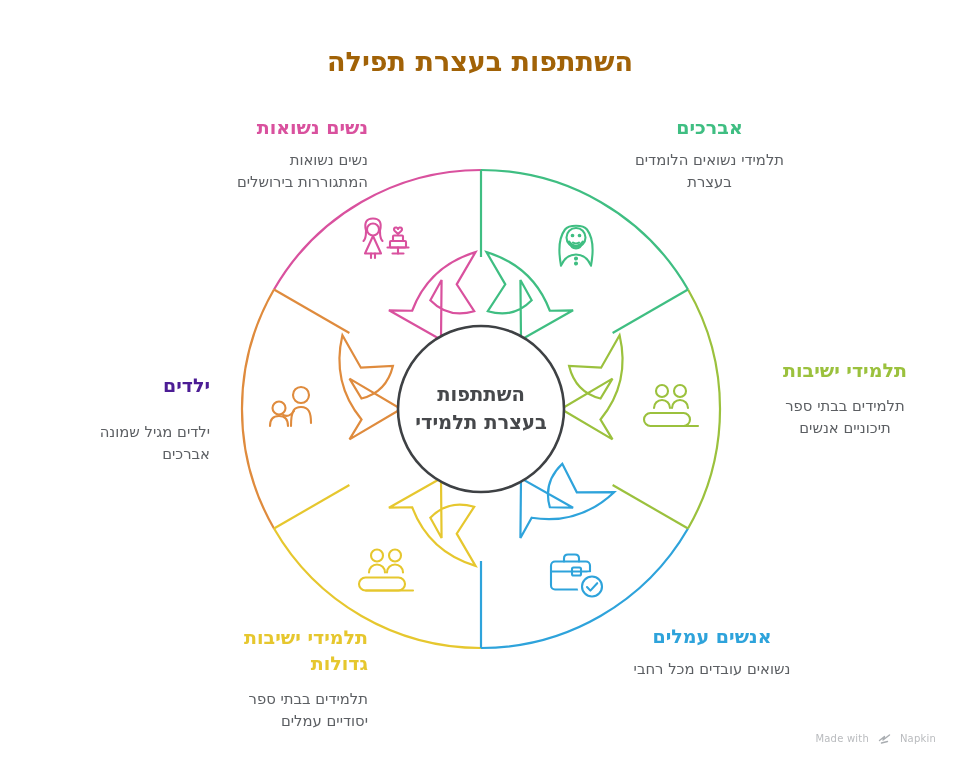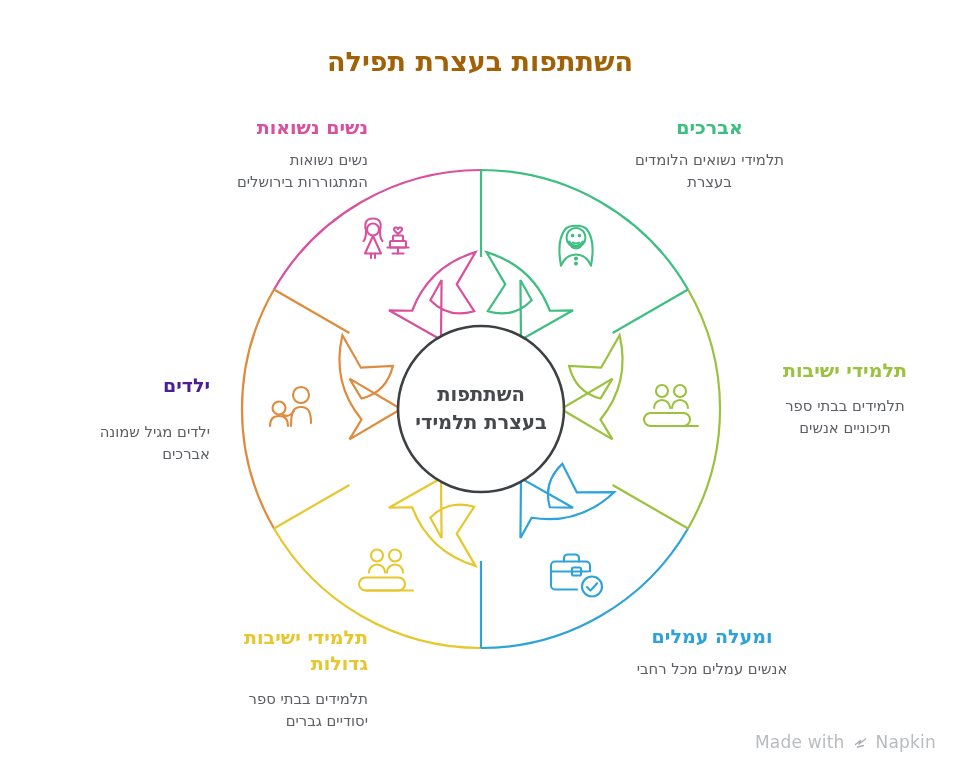--- a/index.html
+++ b/index.html
@@ -18,21 +18,21 @@
   #lbl-gedolot{left:755px;top:357px;width:150px;}
   #lbl-yeladim{left:52px;top:372px;width:158px;}
   #lbl-yeladim .seg-body{margin-top:23px;}
   #lbl-ketanot{left:218px;top:624px;width:150px;}
   #lbl-ketanot .seg-body{margin-top:12px;}
   #lbl-gedolot .seg-body{margin-top:12px;}
   #lbl-amelim{left:602px;top:623px;width:190px;}
   .center-label{position:absolute;left:391px;top:381px;width:180px;text-align:center;
     font-size:19.5px;font-weight:700;line-height:28px;direction:rtl;}
   .footer{position:absolute;right:24px;top:732px;display:flex;align-items:center;gap:9px;
-    font-size:17px;letter-spacing:.2px;text-align:center;}
+    font-size:10px;letter-spacing:.2px;text-align:center;}
   .footer svg{display:block;}
 </style>
 </head>
 <body>
 
 <div class="page">
 
   <svg class="wheel-svg" width="960" height="768" viewBox="0 0 960 768">
     <defs>
       <path id="arrow-shape" d="M 80 0
@@ -157,35 +157,35 @@
       <div>תלמידי ישיבות</div>
     </div>
     <div class="seg-body" style="color: rgb(92, 95, 99);">
       <div>תלמידים בבתי ספר</div>
       <div>תיכוניים אנשים</div>
     </div>
   </div>
 
   <div class="seg-label align-left" id="lbl-amelim">
     <div class="seg-heading" style="color: rgb(46, 163, 219);">
-      <div>ומעלה עמלים</div>
-    </div>
-    <div class="seg-body" style="color: rgb(92, 95, 99);">
-      <div>אנשים עמלים מכל רחבי</div>
+      <div>אנשים עמלים</div>
+    </div>
+    <div class="seg-body" style="color: rgb(92, 95, 99);">
+      <div>נשואים עובדים מכל רחבי</div>
     </div>
   </div>
 
   <div class="seg-label align-right" id="lbl-ketanot">
     <div class="seg-heading" style="color: rgb(230, 199, 46);">
       <div>תלמידי ישיבות</div>
       <div>גדולות</div>
     </div>
     <div class="seg-body" style="color: rgb(92, 95, 99);">
       <div>תלמידים בבתי ספר</div>
-      <div>יסודיים גברים</div>
+      <div>יסודיים עמלים</div>
     </div>
   </div>
 
   <div class="seg-label align-right" id="lbl-yeladim">
     <div class="seg-heading" style="color: #4c1d95;">
       <div>ילדים</div>
     </div>
     <div class="seg-body" style="color: rgb(92, 95, 99);">
       <div>ילדים מגיל שמונה</div>
       <div>אברכים</div>

